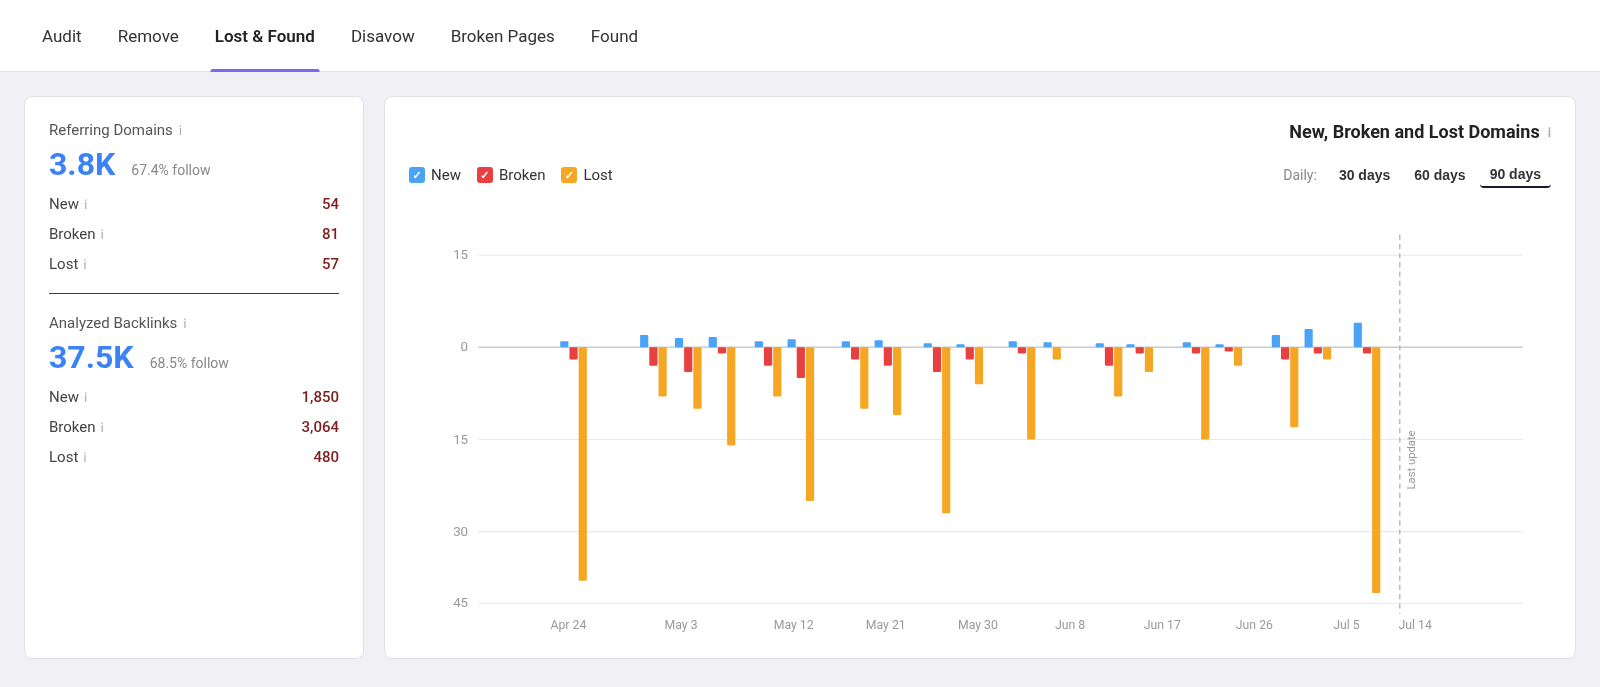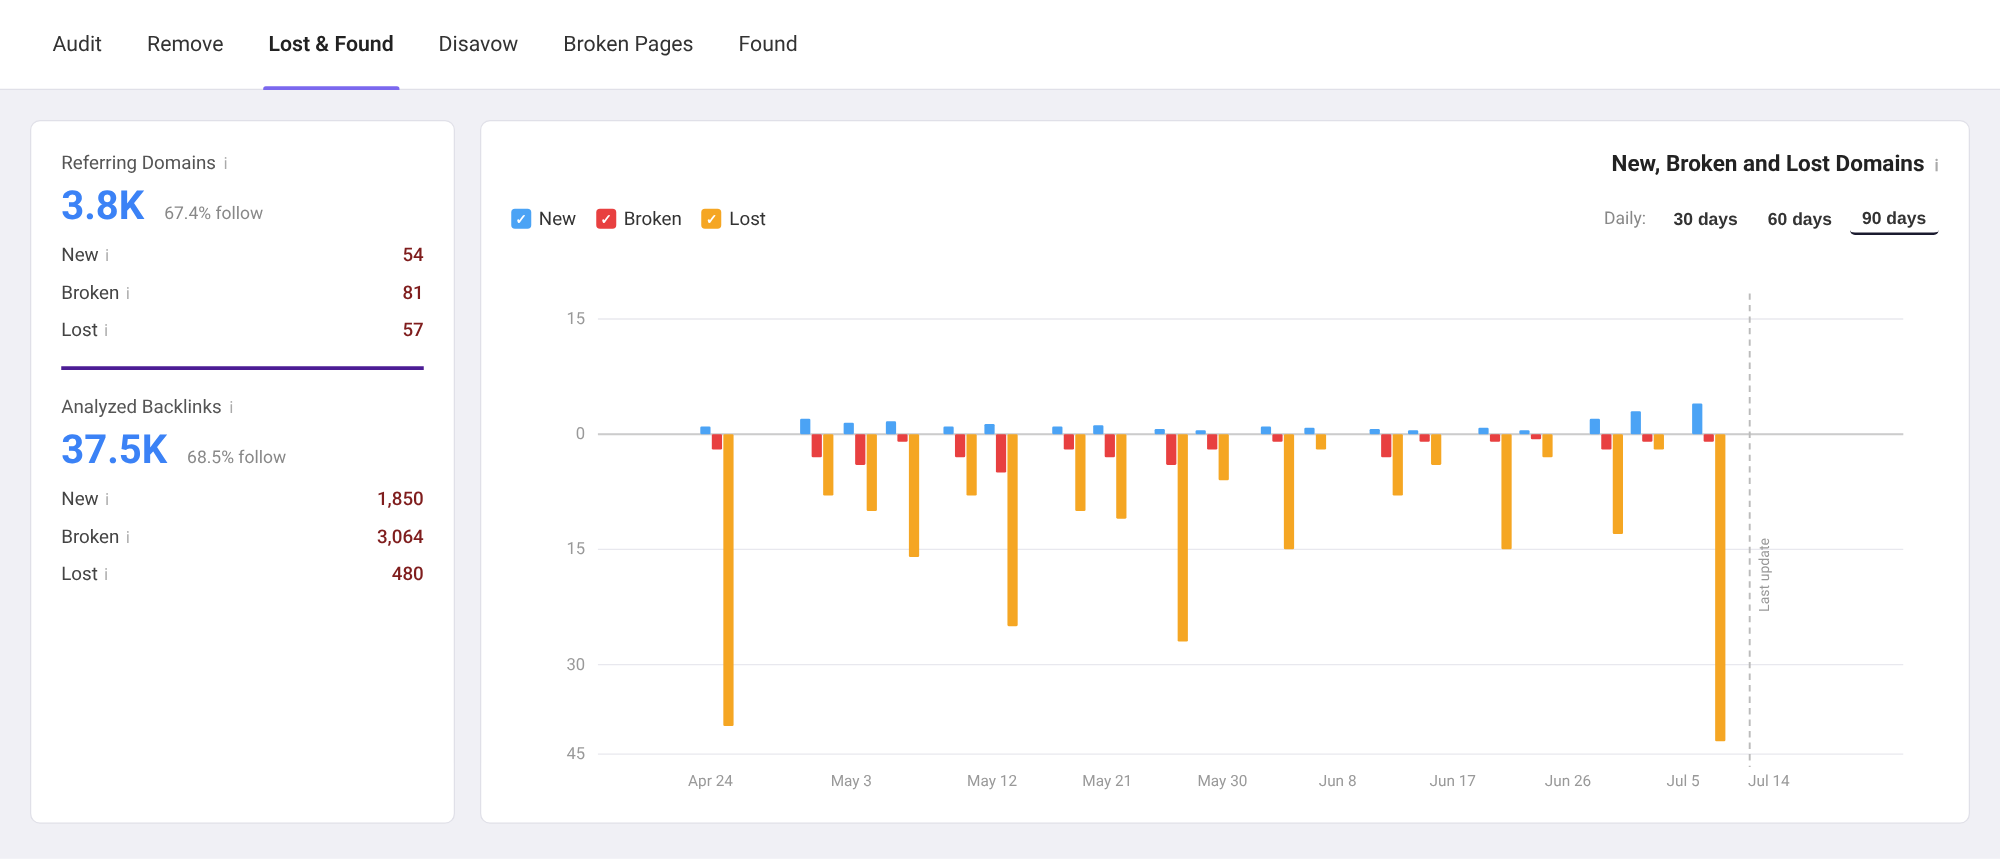--- a/index.html
+++ b/index.html
@@ -59,21 +59,21 @@
       background: #fff;
       border-radius: 8px;
       border: 1px solid #e0e0e8;
       padding: 24px;
       width: 340px;
       flex-shrink: 0;
     }
     .panel-section {
       padding-bottom: 20px;
       margin-bottom: 20px;
-      border-bottom: 3px solid #4c1d95;
+      border-bottom: 1px solid #4c1d95;
     }
     .panel-section:last-child {
       border-bottom: none;
       margin-bottom: 0;
       padding-bottom: 0;
     }
     .section-label {
       font-size: 15px;
       color: #555;
       display: flex;

